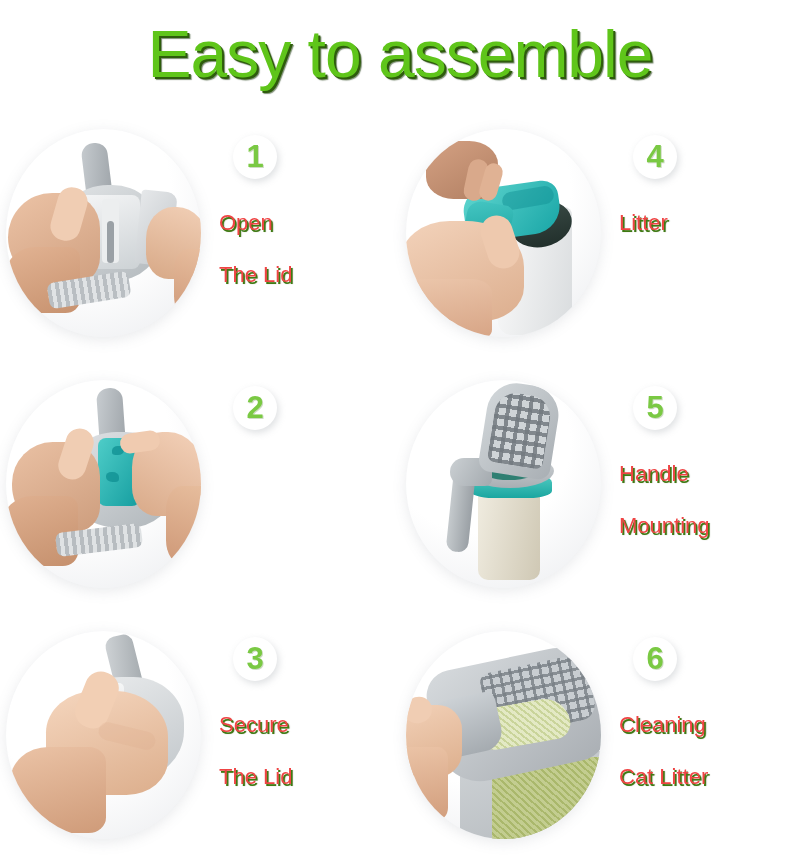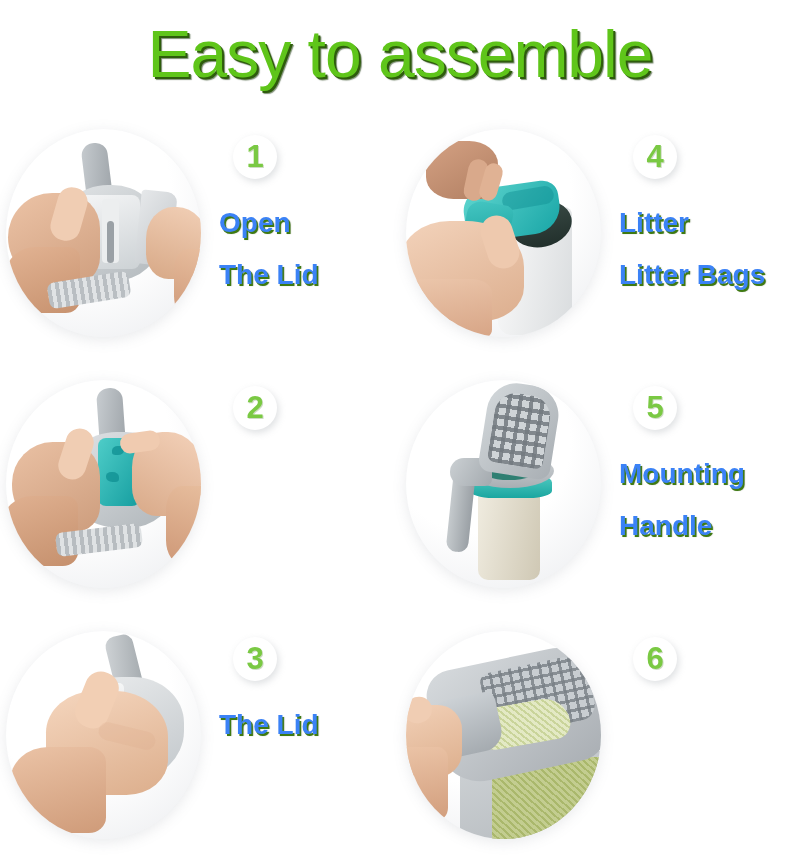--- a/index.html
+++ b/index.html
@@ -95,24 +95,24 @@
     color: #7ac943;
     text-shadow: 1px 1px 0 rgba(60,110,20,0.25);
   }
   .cap-lines {
     position: absolute;
     top: 68px;
     left: 18px;
     right: 2px;
   }
   .cap-line {
-    font-weight: bold;
-    font-size: 28px;
+    font-weight: normal;
+    font-size: 22px;
     line-height: 52px;
-    color: #3b82f6;
+    color: #ef4444;
     text-shadow:
        1.5px 1.5px 0 #3f7a12,
        2px 2px 1px rgba(35,70,8,0.45);
     white-space: nowrap;
   }
 
   
   .sh { position: absolute; }
 
   
@@ -198,21 +198,20 @@
 
         <div class="sh skin2" style="left:-6px;top:92px;width:124px;height:100px;border-radius:40% 46% 34% 38%;background:linear-gradient(155deg,#f3d3bb,#dcae8e);"></div>
         <div class="sh skin2" style="left:78px;top:86px;width:32px;height:54px;border-radius:16px;transform:rotate(-18deg);background:#eec9ae;"></div>
         <div class="sh skin2" style="left:-10px;top:150px;width:96px;height:62px;border-radius:30% 22% 18% 26%;background:linear-gradient(170deg,#ecc7ac,#d6a384);"></div>
       </div>
     </div>
     <div class="caption">
       <div class="num-badge">4</div>
       <div class="cap-lines">
         <div class="cap-line">Litter</div>
-        <div class="cap-line">Litter Bags</div>
       </div>
     </div>
   </div>
 
   <div class="step">
     <div class="photo">
       <div class="disc-bg"></div>
       <div class="scene">
         <div class="sh grey-m" style="left:92px;top:8px;width:26px;height:60px;border-radius:12px 12px 3px 3px;transform:rotate(-4deg);background:linear-gradient(100deg,#c8cdd1,#9fa5aa);"></div>
         <div class="sh" style="left:58px;top:52px;width:110px;height:96px;border-radius:48% 44% 42% 50%;background:linear-gradient(145deg,#e0e3e6,#b0b6ba);"></div>
@@ -256,22 +255,22 @@
         <div class="sh" style="left:86px;top:14px;width:56px;height:72px;border-radius:22px 22px 8px 8px;transform:rotate(9deg);
                     background:
                       repeating-linear-gradient(0deg,rgba(115,122,128,0.85) 0 4px,rgba(0,0,0,0) 4px 11px),
                       repeating-linear-gradient(90deg,rgba(115,122,128,0.85) 0 4px,rgba(0,0,0,0) 4px 11px),
                       #cfd4d7;"></div>
       </div>
     </div>
     <div class="caption">
       <div class="num-badge">5</div>
       <div class="cap-lines">
+        <div class="cap-line">Handle</div>
         <div class="cap-line">Mounting</div>
-        <div class="cap-line">Handle</div>
       </div>
     </div>
   </div>
 
   <div class="step">
     <div class="photo">
       <div class="disc-bg"></div>
       <div class="scene">
 
         <div class="sh" style="left:104px;top:4px;width:28px;height:58px;border-radius:10px 10px 4px 4px;transform:rotate(-14deg);background:linear-gradient(100deg,#cfd3d6,#a5abaf);"></div>
@@ -281,20 +280,21 @@
 
         <div class="sh skin2" style="left:40px;top:60px;width:122px;height:104px;border-radius:40% 44% 34% 44%;background:linear-gradient(160deg,#f5d6be,#dcae8c);"></div>
         <div class="sh skin2" style="left:74px;top:40px;width:34px;height:58px;border-radius:16px;transform:rotate(22deg);background:#f2cfb4;"></div>
         <div class="sh skin" style="left:4px;top:116px;width:96px;height:86px;border-radius:40% 18% 18% 36%;background:linear-gradient(165deg,#ebc3a6,#cf9b79);"></div>
         <div class="sh skin3" style="left:92px;top:96px;width:58px;height:18px;border-radius:12px;opacity:.22;transform:rotate(14deg);"></div>
       </div>
     </div>
     <div class="caption">
       <div class="num-badge">3</div>
       <div class="cap-lines">
+        <div class="cap-line">Secure</div>
         <div class="cap-line">The Lid</div>
       </div>
     </div>
   </div>
 
   <div class="step">
     <div class="photo">
       <div class="disc-bg"></div>
       <div class="scene">
 
@@ -322,16 +322,20 @@
 
         <div class="sh" style="left:22px;top:66px;width:72px;height:58px;border-radius:26px 10px 20px 26px;transform:rotate(-12deg);background:linear-gradient(170deg,#cfd4d8,#a3a9ae);"></div>
 
         <div class="sh skin2" style="left:-16px;top:74px;width:72px;height:72px;border-radius:46% 34% 34% 46%;background:linear-gradient(160deg,#f3d2b9,#dcae8c);"></div>
         <div class="sh skin2" style="left:-2px;top:66px;width:28px;height:26px;border-radius:14px;background:#f0cdb3;transform:rotate(-18deg);"></div>
         <div class="sh skin" style="left:-24px;top:116px;width:66px;height:74px;border-radius:36% 16% 18% 34%;background:linear-gradient(170deg,#ecc5a8,#d19d7c);"></div>
       </div>
     </div>
     <div class="caption">
       <div class="num-badge">6</div>
+      <div class="cap-lines">
+        <div class="cap-line">Cleaning</div>
+        <div class="cap-line">Cat Litter</div>
+      </div>
     </div>
   </div>
 
 </div>
 
 </body></html>

